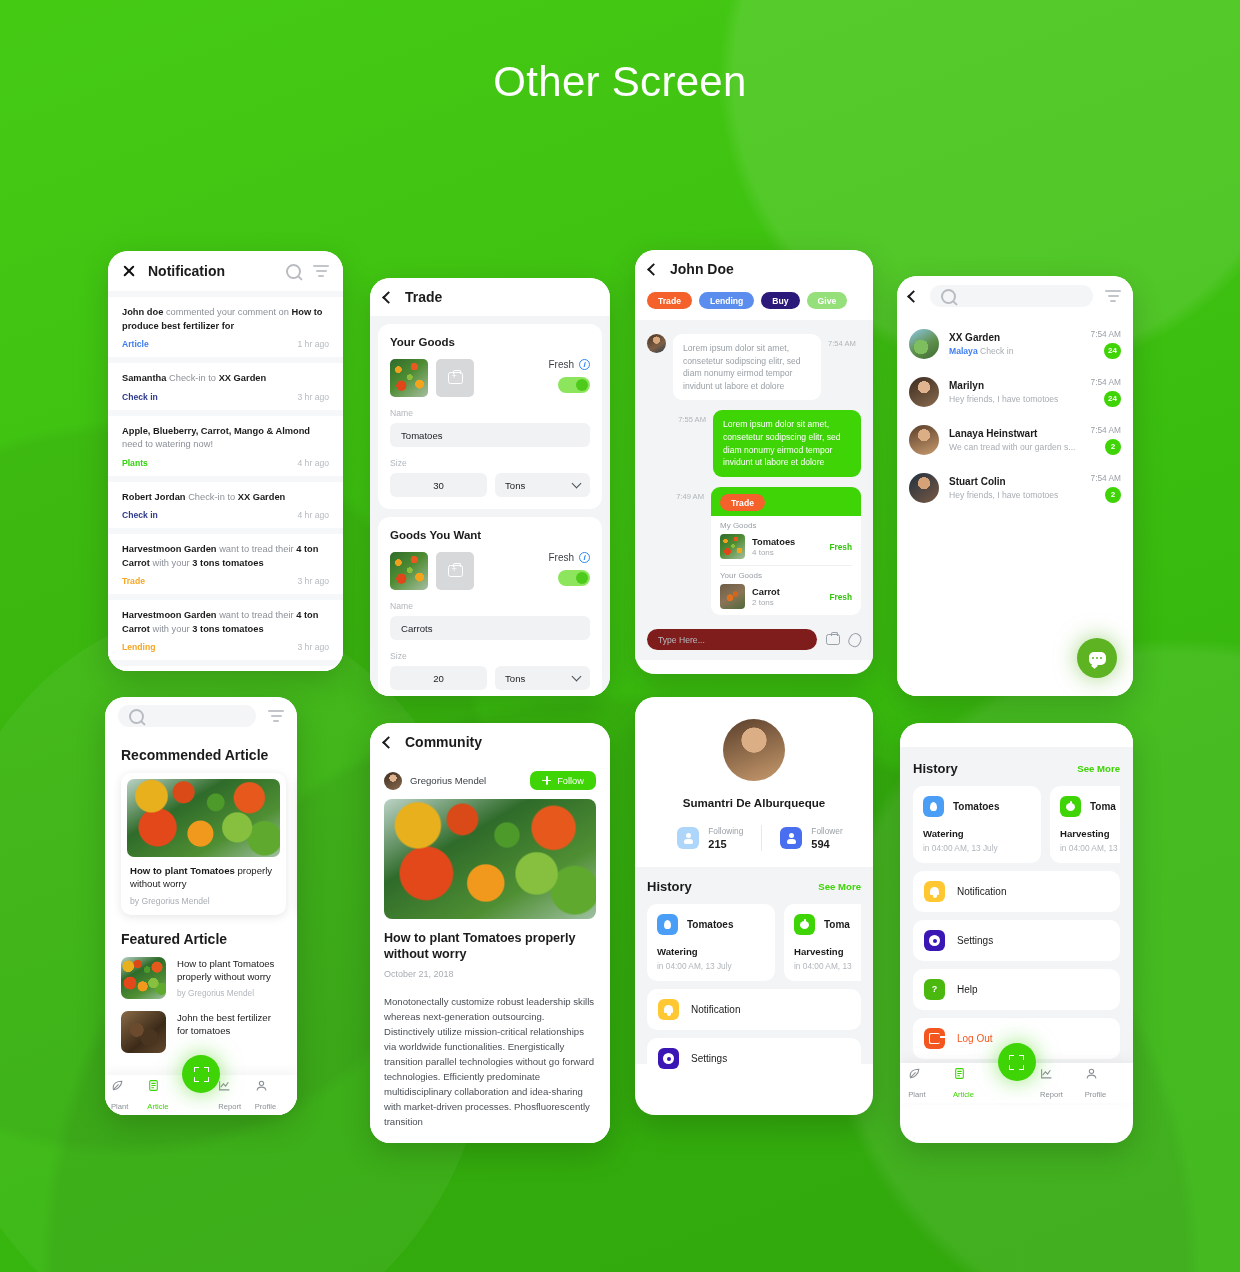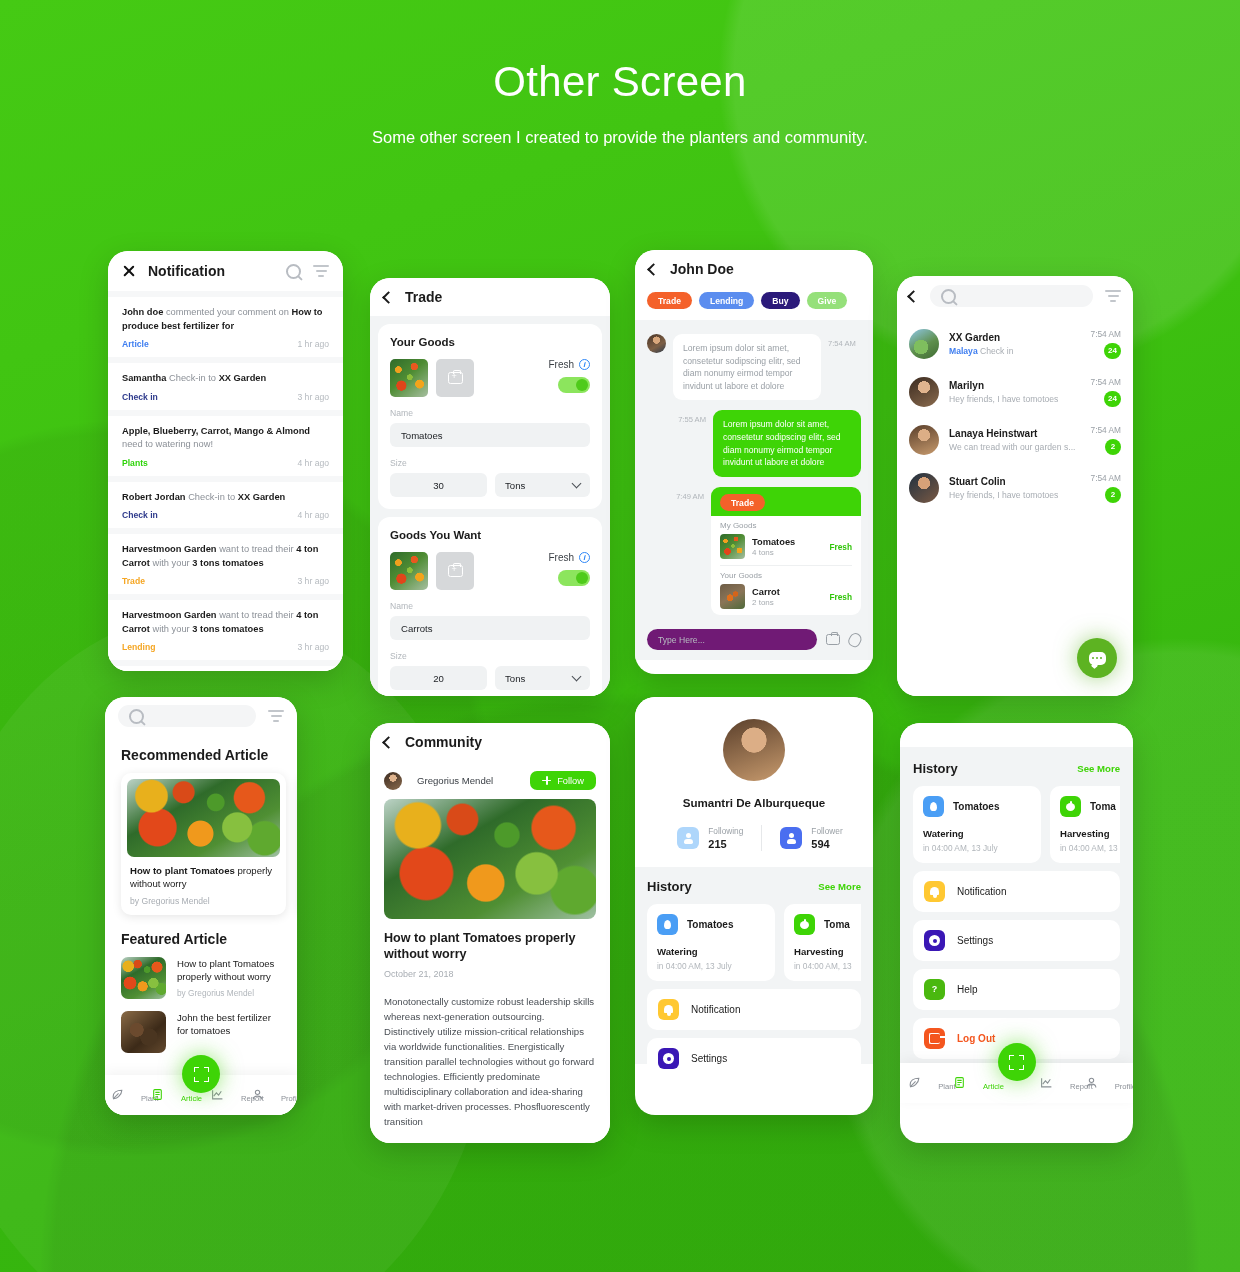--- a/index.html
+++ b/index.html
@@ -120,21 +120,21 @@
   .trade-card .hd .chip { display:inline-block; }
   .tc-sec { padding:5px 9px 6px; }
   .tc-sec .lbl { font-size:8px; color:#9aa0a6; margin-bottom:4px; }
   .tc-item { display:flex; align-items:center; gap:7px; }
   .tc-item .thumb2 { width:25px;height:25px;border-radius:4px;background-size:cover; }
   .tc-item .nm { font-size:9.3px; font-weight:700; color:#1b1b1b; }
   .tc-item .qt { font-size:8px; color:#a6abb0; margin-top:1px; }
   .tc-item .fr { margin-left:auto; font-size:8.3px; font-weight:700; color:#31c40a; }
   .divider-l { height:1px; background:#eef0f1; margin:0 9px; }
   .chat-input { background:#f2f4f5; padding:6px 12px 10px; display:flex; align-items:center; gap:9px; }
-  .tfield { flex:1; background:#701a75; border-radius:12px; height:21px; display:flex; align-items:center; padding:0 11px; font-size:8.6px; color:#b7bcc1; }
+  .tfield { flex:1; background:#7f1d1d; border-radius:12px; height:21px; display:flex; align-items:center; padding:0 11px; font-size:8.6px; color:#b7bcc1; }
   .cam2 { width:14px;height:11px;border:1.5px solid #9aa0a6;border-radius:2.5px;position:relative;}
   .cam2::before{content:"";position:absolute;top:-3px;left:4px;width:5px;height:2.6px;border:1.5px solid #9aa0a6;border-bottom:0;border-radius:2px 2px 0 0;}
   .clip { width:12px;height:14px;border:1.5px solid #9aa0a6;border-radius:7px 7px 6px 6px;border-top-width:1.5px;transform:rotate(28deg); }
 
   
   #chatlist { left:897px; top:276px; width:236px; height:420px; }
   #chatlist .topbar { height:40px; padding:0 12px; }
   .sbar { flex:1; background:#f4f5f6; border-radius:13px; height:22px; display:flex; align-items:center; padding:0 11px; }
   .cl-list { background:#fff; height:380px; padding:4px 12px 0; }
   .cl-item { display:flex; gap:10px; padding:9px 0; align-items:center; }
@@ -171,40 +171,40 @@
 
   .soil-img { background-image:
       radial-gradient(circle at 35% 45%, #6b4a2e 18%, rgba(0,0,0,0) 19%),
       radial-gradient(circle at 62% 62%, #4a3520 22%, rgba(0,0,0,0) 23%),
       linear-gradient(140deg,#8a6b47,#3c2a18 60%,#63492e); }
 
   
   .botnav { position:absolute; left:0; bottom:0; width:100%; height:40px; background:#fff;
             display:flex; align-items:center; justify-content:space-around; padding:0 6px;
             box-shadow:0 -3px 12px rgba(0,0,0,.05); }
-  .nav-it { display:flex;align-items:flex-end;gap:17px;width:40px; }
+  .nav-it { display:flex;flex-direction:column;align-items:flex-start;gap:8px;width:40px; }
   .nav-it span { font-size:7.6px; color:#8b9097; }
   .nav-it.active span{ color:#3ed406; }
   .ico { width:13px;height:13px; }
   .nav-fab { position:absolute; left:50%; transform:translateX(-50%); bottom:22px;
              width:38px;height:38px;border-radius:50%;background:#3ed406;
              display:flex;align-items:center;justify-content:center;
              box-shadow:0 0 22px rgba(62,212,6,.55); z-index:5;}
   .scanico { width:15px;height:15px;position:relative; }
   .scanico i { position:absolute; width:5px;height:5px; border:1.8px solid #fff; }
   .scanico i:nth-child(1){left:0;top:0;border-right:0;border-bottom:0;}
   .scanico i:nth-child(2){right:0;top:0;border-left:0;border-bottom:0;}
   .scanico i:nth-child(3){left:0;bottom:0;border-right:0;border-top:0;}
   .scanico i:nth-child(4){right:0;bottom:0;border-left:0;border-top:0;}
 
   
   #community { left:370px; top:723px; width:240px; height:420px; }
   #community .topbar { height:38px; padding:0 14px; }
   .com-body { background:#fff; height:382px; padding:10px 14px 0; }
-  .com-head { display:flex; align-items:center; gap:15px; margin-bottom:9px; }
+  .com-head { display:flex; align-items:center; gap:8px; margin-bottom:9px; }
   .com-av { width:18px;height:18px;border-radius:50%;background-size:cover; }
   .com-name { font-size:9.6px; color:#3a3f45; }
   .follow { margin-left:auto; background:#3ed406; color:#fff; border-radius:7px; padding:4.5px 12px; font-size:9.3px; font-weight:400; display:flex; align-items:center; gap:6px; }
   .plus { position:relative; width:9px;height:9px; }
   .plus::before,.plus::after{content:"";position:absolute;background:#fff;border-radius:1px;}
   .plus::before{left:3.6px;top:0;width:1.8px;height:9px;}
   .plus::after{top:3.6px;left:0;height:1.8px;width:9px;}
   .com-img { width:100%; height:120px; border-radius:8px; background-size:cover; background-position:center; }
   .com-title { font-size:12.6px; line-height:16px; font-weight:700; color:#1b1b1b; margin-top:11px; }
   .com-date { font-size:9px; color:#a8adb3; margin-top:7px; }
@@ -235,21 +235,21 @@
   .hs-ic.blue{background:#4a9ef5;} .hs-ic.green{background:#3ed406;}
   .hs-cap { font-size:10px; font-weight:700; color:#1b1b1b; }
   .hs-top { display:flex; align-items:center; gap:9px; }
   .hs-act { font-size:9.6px; font-weight:700; color:#1b1b1b; margin-top:11px; }
   .hs-when { font-size:8.3px; color:#b1b6bb; margin-top:4px; }
   .mrow { background:#fff; border-radius:10px; padding:10px 11px; display:flex; align-items:center; gap:12px; margin-top:8px; }
   .m-ic { width:21px;height:21px;border-radius:6px;display:flex;align-items:center;justify-content:center; }
   .m-ic.yellow{background:#ffc832;} .m-ic.purple{background:#3a17b5;}
   .m-ic.green2{background:#4ab80f;} .m-ic.orange{background:#f4561f;}
   .m-lbl { font-size:10px; color:#1b1b1b; }
-  .m-lbl.danger { color:#f4561f; font-weight:700; }
+  .m-lbl.danger { color:#f4561f; font-weight:400; }
   .bell { width:11px;height:12px;position:relative; }
   .bell::before{content:"";position:absolute;left:1px;top:1px;width:9px;height:8px;border-radius:5px 5px 1px 1px;background:#fff;}
   .bell::after{content:"";position:absolute;left:3.5px;bottom:0;width:4px;height:2.5px;border-radius:0 0 3px 3px;background:#fff;}
   .gear { width:11px;height:11px;border-radius:50%;background:#fff;position:relative; }
   .gear::after{content:"";position:absolute;left:3.5px;top:3.5px;width:4px;height:4px;border-radius:50%;background:#3a17b5;}
   .qm { color:#fff;font-size:9px;font-weight:700;line-height:1; }
   .lgt { width:11px;height:11px;border:1.8px solid #fff;border-radius:2px;border-right:0;position:relative; }
   .lgt::after{content:"";position:absolute;right:-6px;top:2.3px;width:6px;height:1.8px;background:#fff;}
   .wdrop { width:11px;height:11px;position:relative; }
   .wdrop::before{content:"";position:absolute;left:2px;top:1px;width:7px;height:9px;border-radius:50% 50% 50% 50%/60% 60% 40% 40%;background:#fff;}
@@ -274,21 +274,20 @@
       linear-gradient(150deg,#bcd3c6 0%, #2f6b2a 35%, #4f8f33 70%, #9fc0a2 100%); }
 </style>
 </head>
 <body>
 
 <div class="bg"></div>
 <div class="page">
 
   <div class="hdr">
     <h1>Other Screen</h1>
-    <p>Some other screen I created to provide the planters and community.</p>
   </div>
 
   <div class="phone" id="notif">
     <div class="topbar">
       <span class="xicon"></span>
       <span class="scr-title">Notification</span>
       <span style="margin-left:auto" class="srch"></span>
       <span class="filter">
           <i></i>
           <i></i>

